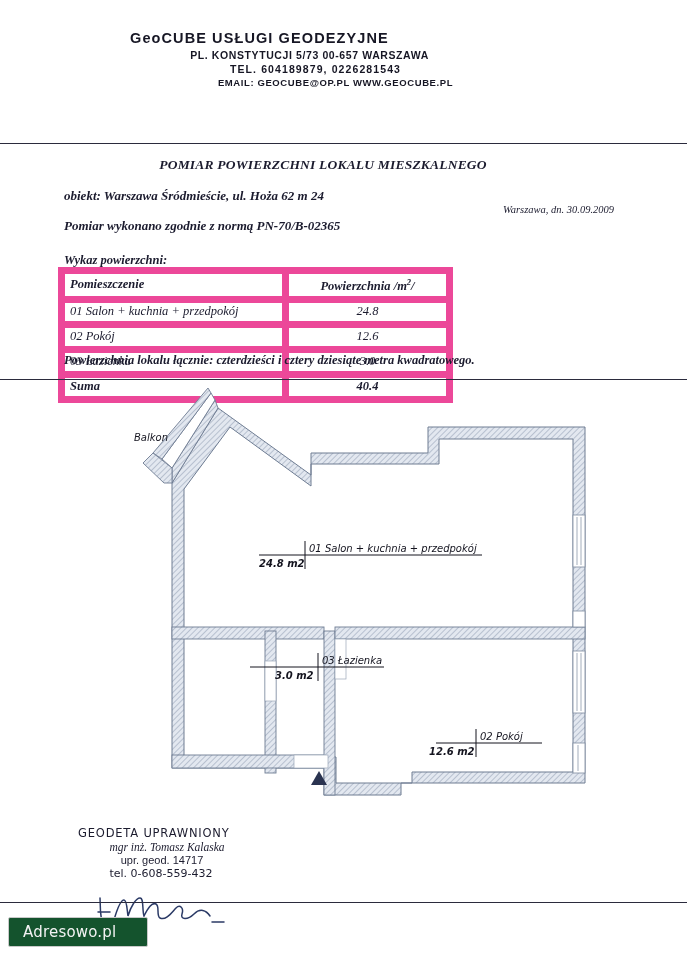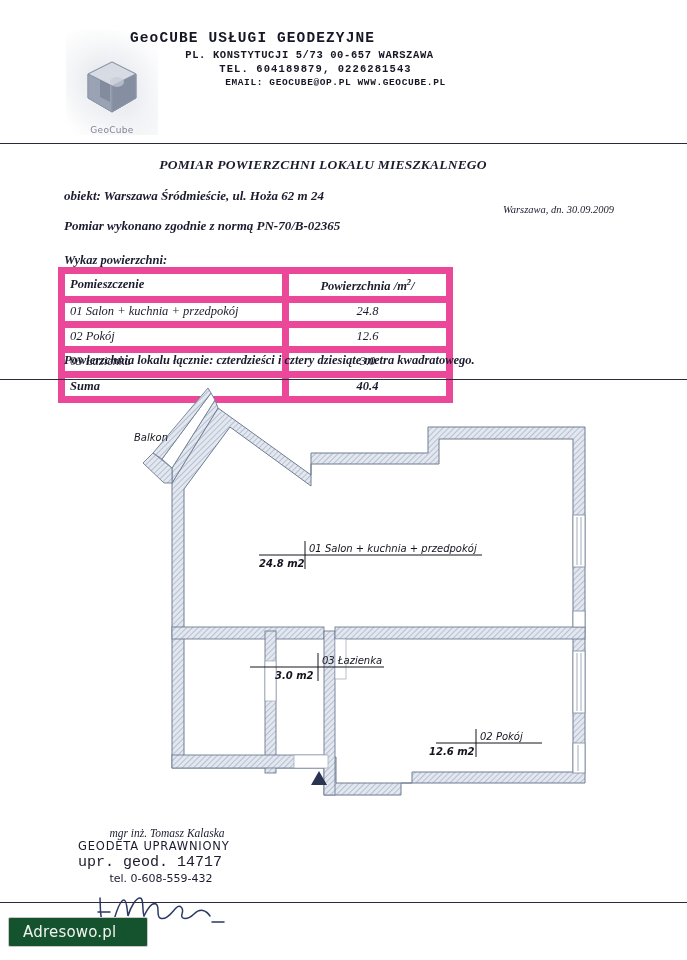--- a/index.html
+++ b/index.html
@@ -50,21 +50,21 @@
     letter-spacing: 0.3px;
     color: #6d7280;
     opacity: 0.85;
   }
   #company-lines {
     position: absolute;
     left: 130px; top: 30px;
     width: 345px;
   }
   .co-line {
-    font-family: Liberation Mono, monospace;
+    font-family: Liberation Sans, sans-serif;
     font-weight: bold;
     color: #161624;
     white-space: nowrap;
     letter-spacing: 0.6px;
   }
   #co-name {
     font-size: 14.5px;
     letter-spacing: 1.1px;
     text-align: left;
     margin-bottom: 3px;
@@ -191,23 +191,23 @@
     text-align: left;
   }
   #sig-name {
     font-style: italic;
     font-size: 11.5px;
     text-align: center;
     padding-right: 62px;
     margin-top: 1px;
   }
   #sig-upr {
-    font-family: Liberation Mono, monospace;
-    font-size: 15px;
-    text-align: left;
+    font-family: Liberation Sans, sans-serif;
+    font-size: 11px;
+    text-align: center;
     padding-right: 72px;
     margin-top: 1px;
   }
   #sig-tel {
     font-family: "DejaVu Sans", sans-serif;
     font-size: 11px;
     text-align: center;
     padding-right: 74px;
     margin-top: 1px;
   }
@@ -242,32 +242,20 @@
     font-size: 15px;
     color: #f2f2f2;
     letter-spacing: 0.2px;
   }
 </style>
 </head>
 <body>
 
 <div id="letterhead">
 
-  <div id="logo-block">
-    <div id="logo-wash"></div>
-    <svg id="logo-cube" viewBox="0 0 56 58">
-      <polygon points="28,4 52,16 52,40 28,54 4,40 4,16" fill="#b9c0cd" stroke="#8d96a8" stroke-width="1"></polygon>
-      <polygon points="28,4 52,16 28,28 4,16" fill="#d7dbe3" stroke="#8d96a8" stroke-width="1"></polygon>
-      <polygon points="4,16 28,28 28,54 4,40" fill="#9aa3b4" stroke="#8d96a8" stroke-width="1"></polygon>
-      <polygon points="28,28 52,16 52,40 28,54" fill="#868fa2" stroke="#8d96a8" stroke-width="1"></polygon>
-      <path d="M16 22 L26 27 L26 44 L16 39 Z" fill="#707a8d" opacity="0.55"></path>
-      <ellipse cx="33" cy="24" rx="7" ry="5" fill="#c6ccd7" opacity="0.7"></ellipse>
-    </svg>
-    <div id="logo-caption">GeoCube</div>
-  </div>
 
   <div id="company-lines">
     <div class="co-line" id="co-name">GeoCUBE USŁUGI GEODEZYJNE</div>
     <div class="co-line" id="co-addr">PL. KONSTYTUCJI 5/73 00-657 WARSZAWA</div>
     <div class="co-line" id="co-tel">TEL. 604189879, 0226281543</div>
     <div class="co-line" id="co-email">EMAIL: GEOCUBE@OP.PL  WWW.GEOCUBE.PL</div>
   </div>
 </div>
 
 <div id="rule-top"></div>
@@ -384,22 +372,22 @@
     <line class="lead" x1="464" y1="360" x2="530" y2="360"></line>
     <text class="plan-txt" x="468" y="357">02 Pokój</text>
     <text class="plan-txt-b" x="417" y="372">12.6 m2</text>
   </g>
 
   <polygon points="307,388 315,402 299,402" fill="#2a3350"></polygon>
 </svg>
 </div>
 
 <div id="sig-block">
+  <div id="sig-title">GEODETA UPRAWNIONY</div>
   <div id="sig-name">mgr inż. Tomasz Kalaska</div>
-  <div id="sig-title">GEODETA UPRAWNIONY</div>
   <div id="sig-upr">upr. geod. 14717</div>
   <div id="sig-tel">tel. 0-608-559-432</div>
   <svg id="sig-mark" viewBox="0 0 150 34">
     <path d="M6,4 C6,14 7,24 8,30 M4,18 L16,18 M20,26 C24,12 27,6 30,6 C33,6 33,16 34,22 C37,12 42,4 46,4 C50,4 48,16 50,22
              C54,14 58,8 62,10 C66,12 62,22 66,24 C72,27 78,18 82,14 C86,10 90,14 88,20 C86,26 94,26 100,20
              C106,14 112,16 116,22 M118,28 L130,28" fill="none" stroke="#2b3a66" stroke-width="1.5" stroke-linecap="round"></path>
   </svg>
 </div>
 
 <div id="rule-bottom"></div>

